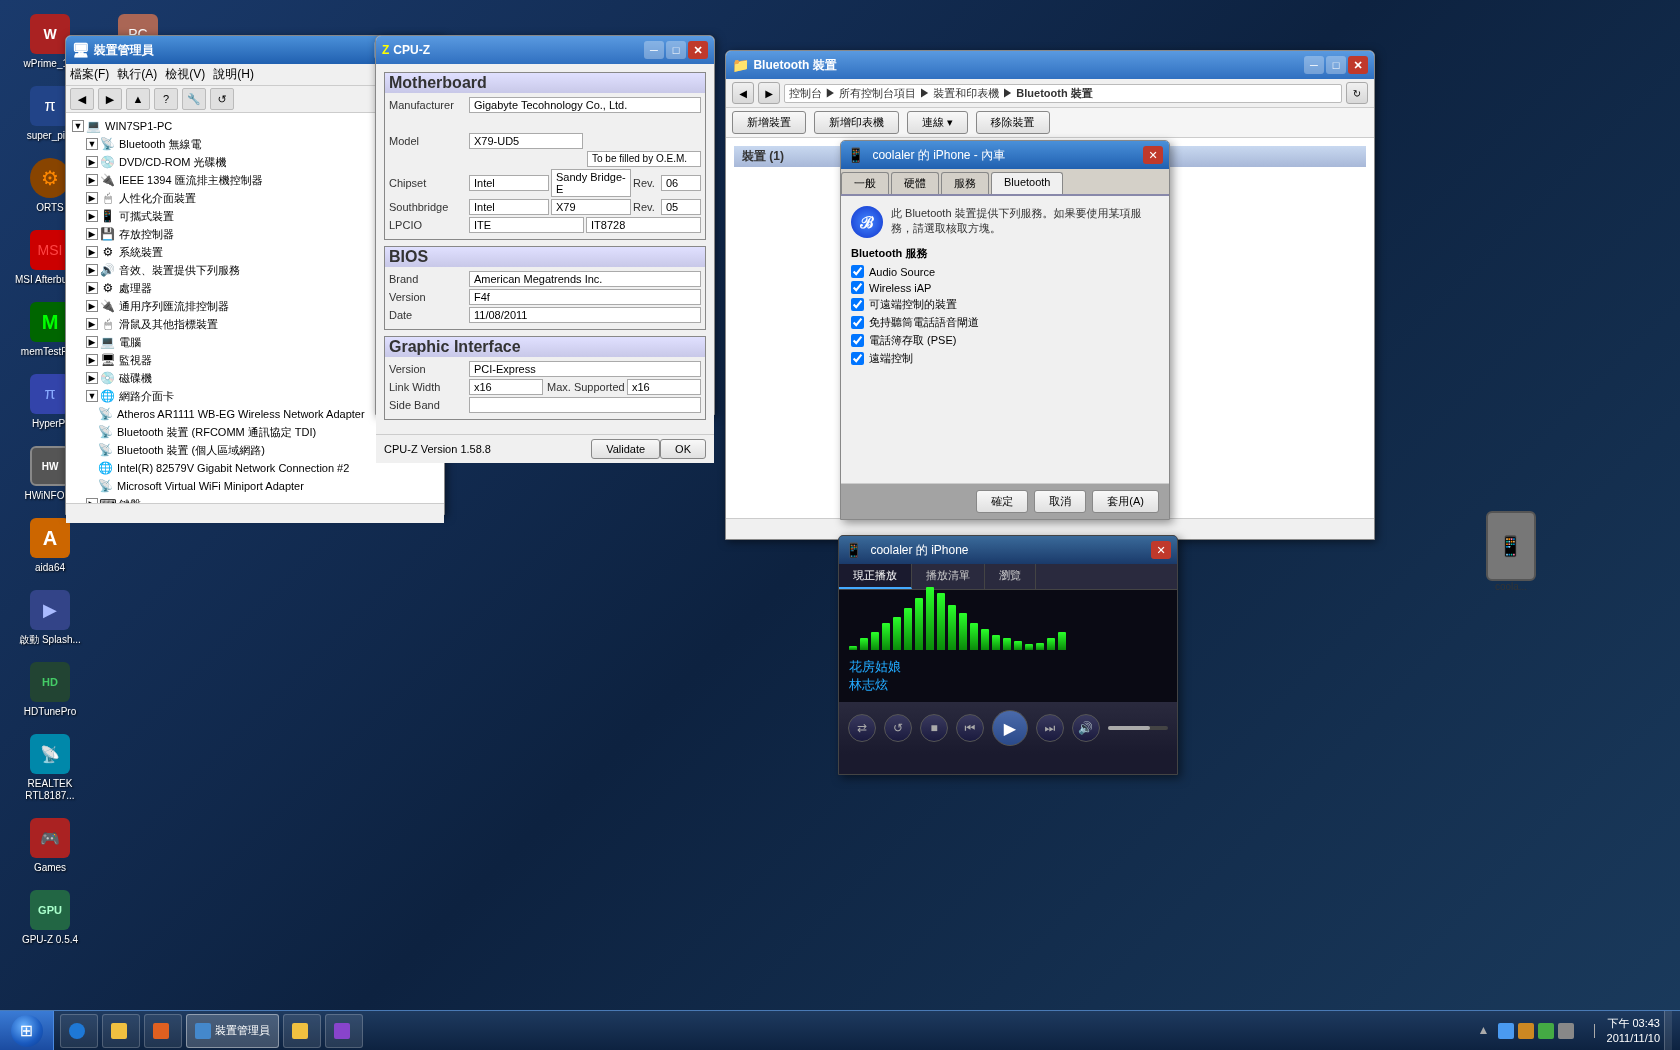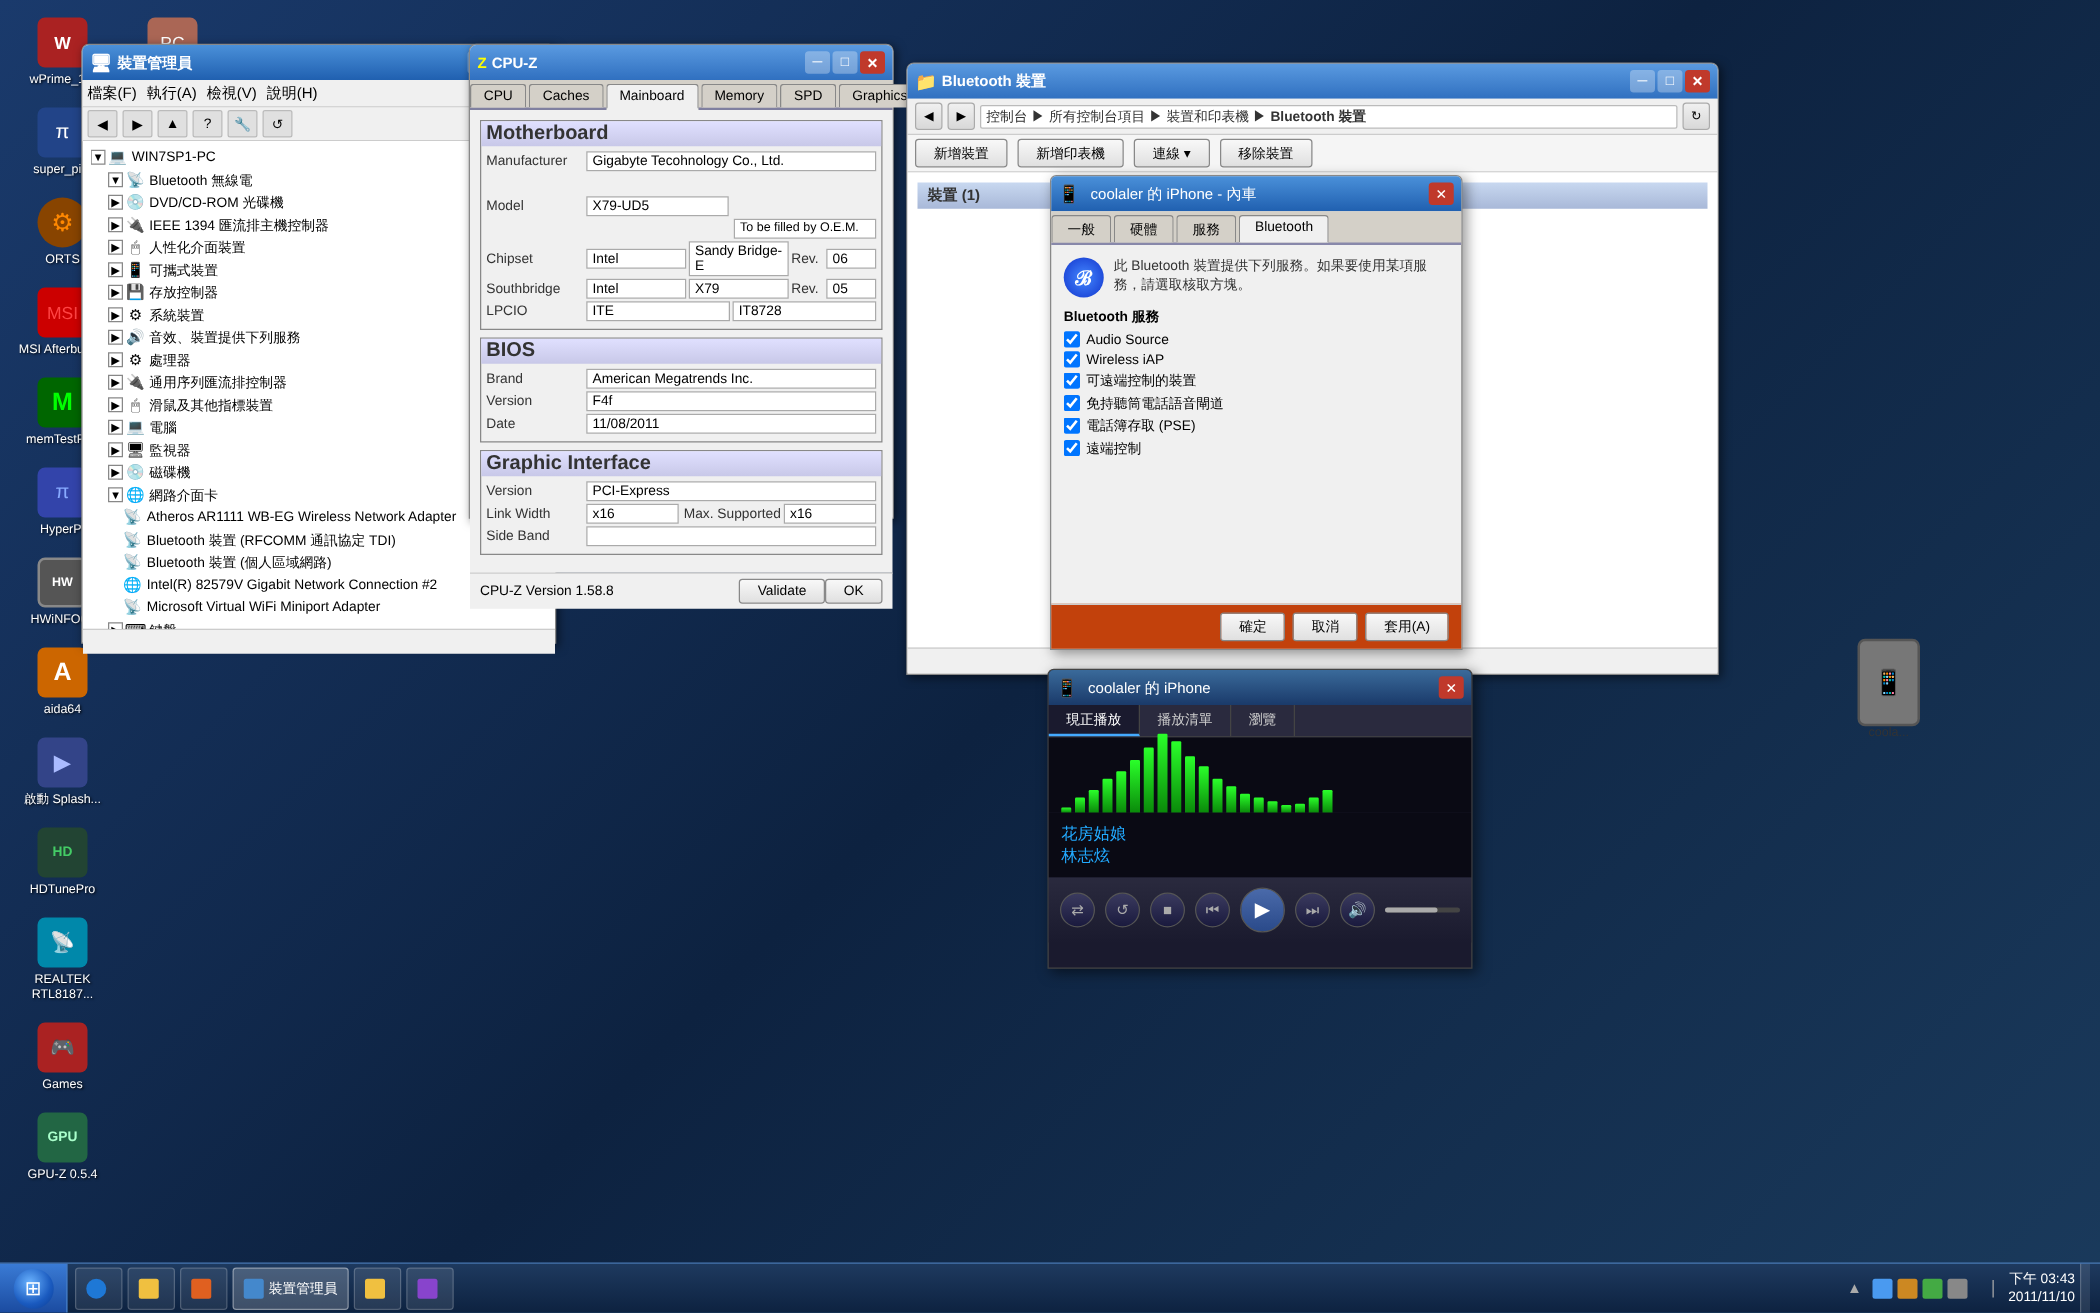--- a/index.html
+++ b/index.html
@@ -530,21 +530,21 @@
     .bt-footer {
       position: absolute;
       bottom: 0;
       left: 0;
       right: 0;
       padding: 6px 10px;
       display: flex;
       justify-content: flex-end;
       gap: 6px;
       border-top: 1px solid #ccc;
-      background: #c2410c;
+      background: #a3a3a3;
     }
 
     .dialog-btn {
       padding: 3px 14px;
       background: linear-gradient(to bottom, #f8f8f8, #e0e0e0);
       border: 1px solid #888;
       border-radius: 3px;
       cursor: pointer;
       font-size: 11px;
     }
@@ -975,29 +975,20 @@
 
   <div class="window cpuz-window">
     <div class="window-titlebar cpuz-titlebar">
       <span style="font-size:12px;font-weight:bold;color:#ff0;">Z</span>
       <span class="window-title-text">CPU-Z</span>
       <div class="window-controls">
         <div class="win-btn minimize">─</div>
         <div class="win-btn maximize">□</div>
         <div class="win-btn close">✕</div>
       </div>
-    </div>
-    <div class="tab-bar">
-      <div class="tab">CPU</div>
-      <div class="tab">Caches</div>
-      <div class="tab active">Mainboard</div>
-      <div class="tab">Memory</div>
-      <div class="tab">SPD</div>
-      <div class="tab">Graphics</div>
-      <div class="tab">About</div>
     </div>
     <div class="cpuz-content">
 
       <div class="section-box">
         <div class="section-title">Motherboard</div>
         <div class="info-row">
           <span class="info-label">Manufacturer</span>
           <span class="info-value" style="flex:1;">Gigabyte Tecohnology Co., Ltd.</span>
         </div>
         <div class="info-row">

